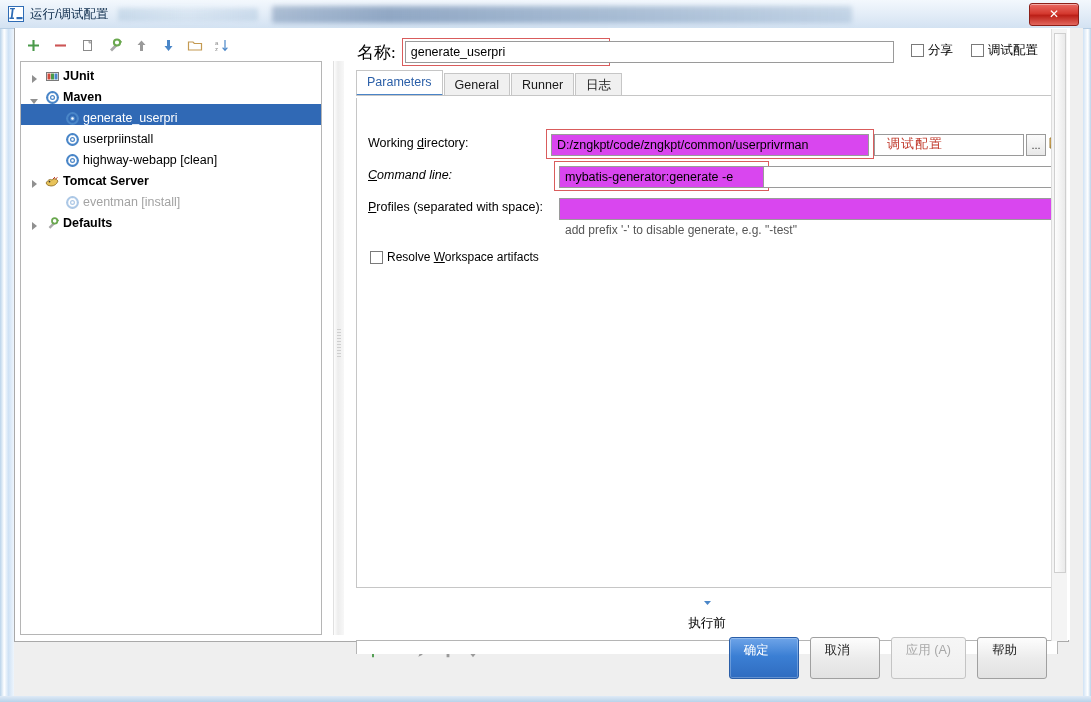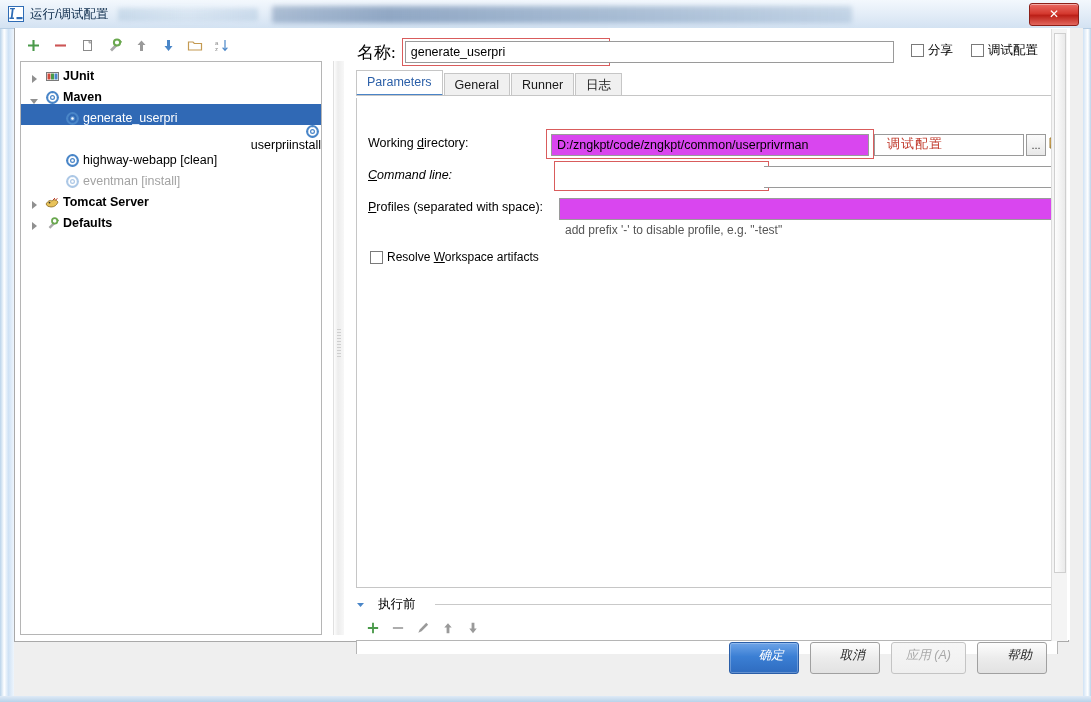--- a/index.html
+++ b/index.html
@@ -130,37 +130,37 @@
   #cl-redbox{position:absolute;left:197px;top:63px;width:215px;height:30px;}
   #cl-input{position:absolute;left:202px;top:68px;width:205px;}
   #cl-input2{position:absolute;left:407px;top:68px;width:295px;height:22px;
     border:1px solid #9a9a9a;border-left:none;background:#fff;box-sizing:border-box;}
   #pf-label{left:11px;top:102px;}
   #pf-input{position:absolute;left:202px;top:100px;width:500px;}
   #pf-hint{position:absolute;left:208px;top:125px;font-size:12px;color:#555;}
   #rw-row{position:absolute;left:13px;top:152px;}
   
   #before-launch{position:absolute;left:12px;top:568px;width:702px;height:44px;}
-  #bl-header{display:flex;align-items:center;gap:13px;font-size:12.5px;}
+  #bl-header{display:flex;align-items:center;gap:5px;font-size:12.5px;flex-direction:column;}
   #bl-line{flex:1;height:1px;background:#c9c9c9;margin-left:6px;}
   #bl-toolbar{margin-top:8px;display:flex;align-items:center;gap:11px;padding-left:10px;}
   #bl-list{position:absolute;left:0;top:44px;width:702px;height:14px;border:1px solid #b5b5b5;
     border-bottom:none;background:#fff;box-sizing:border-box;}
   
   #content-scrollbar{position:absolute;right:1px;top:1px;width:16px;height:612px;background:#f4f4f4;
     border-left:1px solid #ddd;box-sizing:border-box;}
   #content-thumb{position:absolute;left:2px;top:4px;width:12px;height:540px;
     background:linear-gradient(to right,#fdfdfd,#eaeaea);border:1px solid #cfcfcf;box-sizing:border-box;}
   
   #button-bar{position:absolute;left:0;bottom:22px;width:1055px;height:32px;
     display:flex;justify-content:flex-end;align-items:center;gap:11px;padding-right:22px;box-sizing:border-box;}
   .dbtn{
-    min-width:70px;height:32px;padding:0 14px;font-size:12.5px;line-height:24px;text-align:right;
+    min-width:70px;height:42px;padding:0 14px;font-size:12.5px;line-height:24px;text-align:left;
     border:1px solid #a0a0a0;border-radius:3px;cursor:pointer;
-    background:linear-gradient(to bottom,#fdfdfd,#ececec 50%,#e2e2e2);color:#1a1a1a;box-sizing:border-box;font-style:italic;
+    background:linear-gradient(to bottom,#fdfdfd,#ececec 50%,#e2e2e2);color:#1a1a1a;box-sizing:border-box;
   }
   .dbtn.primary{
     background:linear-gradient(to bottom,#6ea4e8,#3b7fd4 45%,#2f6cc0);
     border:1px solid #2a5ea8;color:#fff;box-shadow:inset 0 0 0 1px rgba(255,255,255,.25);
   }
   .dbtn.disabled{color:#a8a8a8;background:linear-gradient(to bottom,#f6f6f6,#efefef);border-color:#c4c4c4;cursor:default;}
 </style>
 </head>
 <body>
 
@@ -268,65 +268,65 @@
             <span class="tw"></span>
             <span class="ticon">
               <svg width="13" height="13" viewBox="0 0 13 13">
                 <circle cx="6.5" cy="6.5" r="5.4" fill="none" stroke="#4a86c8" stroke-width="2"></circle>
                 <circle cx="6.5" cy="6.5" r="1.9" fill="#fff" stroke="#4a86c8" stroke-width="1.2"></circle>
                 <path d="M6.5 0.3 V2.2 M6.5 10.8 V12.7 M0.3 6.5 H2.2 M10.8 6.5 H12.7" stroke="#4a86c8" stroke-width="1.6"></path>
               </svg>
             </span>
             <span class="tlabel">generate_userpri</span>
           </div>
-          <div class="tree-row" style="padding-left: 24px; flex-direction: column;">
+          <div class="tree-row" style="padding-left: 24px;">
             <span class="tw"></span>
             <span class="ticon">
               <svg width="13" height="13" viewBox="0 0 13 13">
                 <circle cx="6.5" cy="6.5" r="5.4" fill="none" stroke="#4a86c8" stroke-width="2"></circle>
                 <circle cx="6.5" cy="6.5" r="1.9" fill="#fff" stroke="#4a86c8" stroke-width="1.2"></circle>
                 <path d="M6.5 0.3 V2.2 M6.5 10.8 V12.7 M0.3 6.5 H2.2 M10.8 6.5 H12.7" stroke="#4a86c8" stroke-width="1.6"></path>
               </svg>
             </span>
             <span class="tlabel">userpriinstall</span>
           </div>
           <div class="tree-row" style="padding-left: 24px;">
             <span class="tw"></span>
             <span class="ticon">
               <svg width="13" height="13" viewBox="0 0 13 13">
                 <circle cx="6.5" cy="6.5" r="5.4" fill="none" stroke="#4a86c8" stroke-width="2"></circle>
                 <circle cx="6.5" cy="6.5" r="1.9" fill="#fff" stroke="#4a86c8" stroke-width="1.2"></circle>
                 <path d="M6.5 0.3 V2.2 M6.5 10.8 V12.7 M0.3 6.5 H2.2 M10.8 6.5 H12.7" stroke="#4a86c8" stroke-width="1.6"></path>
               </svg>
             </span>
             <span class="tlabel">highway-webapp [clean]</span>
-          </div>
-          <div class="tree-row dimmed" style="padding-left: 24px;">
-            <span class="tw"></span>
-            <span class="ticon" style="opacity: 0.45;">
-              <svg width="13" height="13" viewBox="0 0 13 13">
-                <circle cx="6.5" cy="6.5" r="5.4" fill="none" stroke="#4a86c8" stroke-width="2"></circle>
-                <circle cx="6.5" cy="6.5" r="1.9" fill="#fff" stroke="#4a86c8" stroke-width="1.2"></circle>
-                <path d="M6.5 0.3 V2.2 M6.5 10.8 V12.7 M0.3 6.5 H2.2 M10.8 6.5 H12.7" stroke="#4a86c8" stroke-width="1.6"></path>
-              </svg>
-            </span>
-            <span class="tlabel">eventman [install]</span>
           </div>
           <div class="tree-row" style="padding-left: 4px;">
             <span class="tw">
               <span class="tri"></span>
             </span>
             <span class="ticon">
               <svg width="14" height="13" viewBox="0 0 14 13">
                 <path d="M1 8 Q4 3 7 5 Q10 2 13 6 Q11 11 6 11 Q2 11 1 8 Z" fill="#e8c35a" stroke="#8a6a20" stroke-width=".8"></path>
                 <circle cx="4.5" cy="6.6" r="0.9" fill="#333"></circle>
                 <path d="M8 4 L10 2 M10.5 4 L12.5 2.5" stroke="#c0392b" stroke-width="1"></path>
               </svg>
             </span>
             <span class="tlabel bold">Tomcat Server</span>
+          </div>
+          <div class="tree-row dimmed" style="padding-left: 24px;">
+            <span class="tw"></span>
+            <span class="ticon" style="opacity: 0.45;">
+              <svg width="13" height="13" viewBox="0 0 13 13">
+                <circle cx="6.5" cy="6.5" r="5.4" fill="none" stroke="#4a86c8" stroke-width="2"></circle>
+                <circle cx="6.5" cy="6.5" r="1.9" fill="#fff" stroke="#4a86c8" stroke-width="1.2"></circle>
+                <path d="M6.5 0.3 V2.2 M6.5 10.8 V12.7 M0.3 6.5 H2.2 M10.8 6.5 H12.7" stroke="#4a86c8" stroke-width="1.6"></path>
+              </svg>
+            </span>
+            <span class="tlabel">eventman [install]</span>
           </div>
           <div class="tree-row" style="padding-left: 4px;">
             <span class="tw">
               <span class="tri"></span>
             </span>
             <span class="ticon">
               <svg width="13" height="13" viewBox="0 0 15 15">
                 <path d="M3 11.5 L8.5 6 L10.5 8 L5 13.5 Z" fill="#a8a8a8"></path>
                 <circle cx="10" cy="4.5" r="3.1" fill="none" stroke="#6aa84f" stroke-width="2"></circle>
                 <path d="M12.5 2.5 L14.5 4.5" stroke="#6aa84f" stroke-width="1.6"></path>
@@ -382,27 +382,28 @@
             <svg width="17" height="17" viewBox="0 0 17 17">
               <path d="M1 4 H6 L7.4 5.7 H16 V14 H1 Z" fill="#e8b866" stroke="#9c7a32" stroke-width="1"></path>
               <path d="M3 8 H15 L13.5 13.6 H1.5 Z" fill="#f6d79a" stroke="#9c7a32" stroke-width=".8"></path>
             </svg>
           </div>
 
           <div class="frow" id="cl-label">
             <span><u>C</u>ommand line:</span>
           </div>
           <div id="cl-redbox" class="redbox"></div>
+          <div class="finput" id="cl-input">mybatis-generator:generate -e</div>
           <div id="cl-input2"></div>
 
           <div class="frow" id="pf-label">
             <span><u>P</u>rofiles (separated with space):</span>
           </div>
           <div class="finput" id="pf-input"></div>
-          <div id="pf-hint">add prefix '-' to disable profile, e.g. "-test"</div>
+          <div id="pf-hint">add prefix '-' to disable generate, e.g. "-test"</div>
 
           <label class="cbx" id="rw-row">
             <span class="box"></span>
             <span>Resolve <u>W</u>orkspace artifacts</span>
           </label>
 
         </div>
 
         <div id="before-launch">
           <div id="bl-header">

